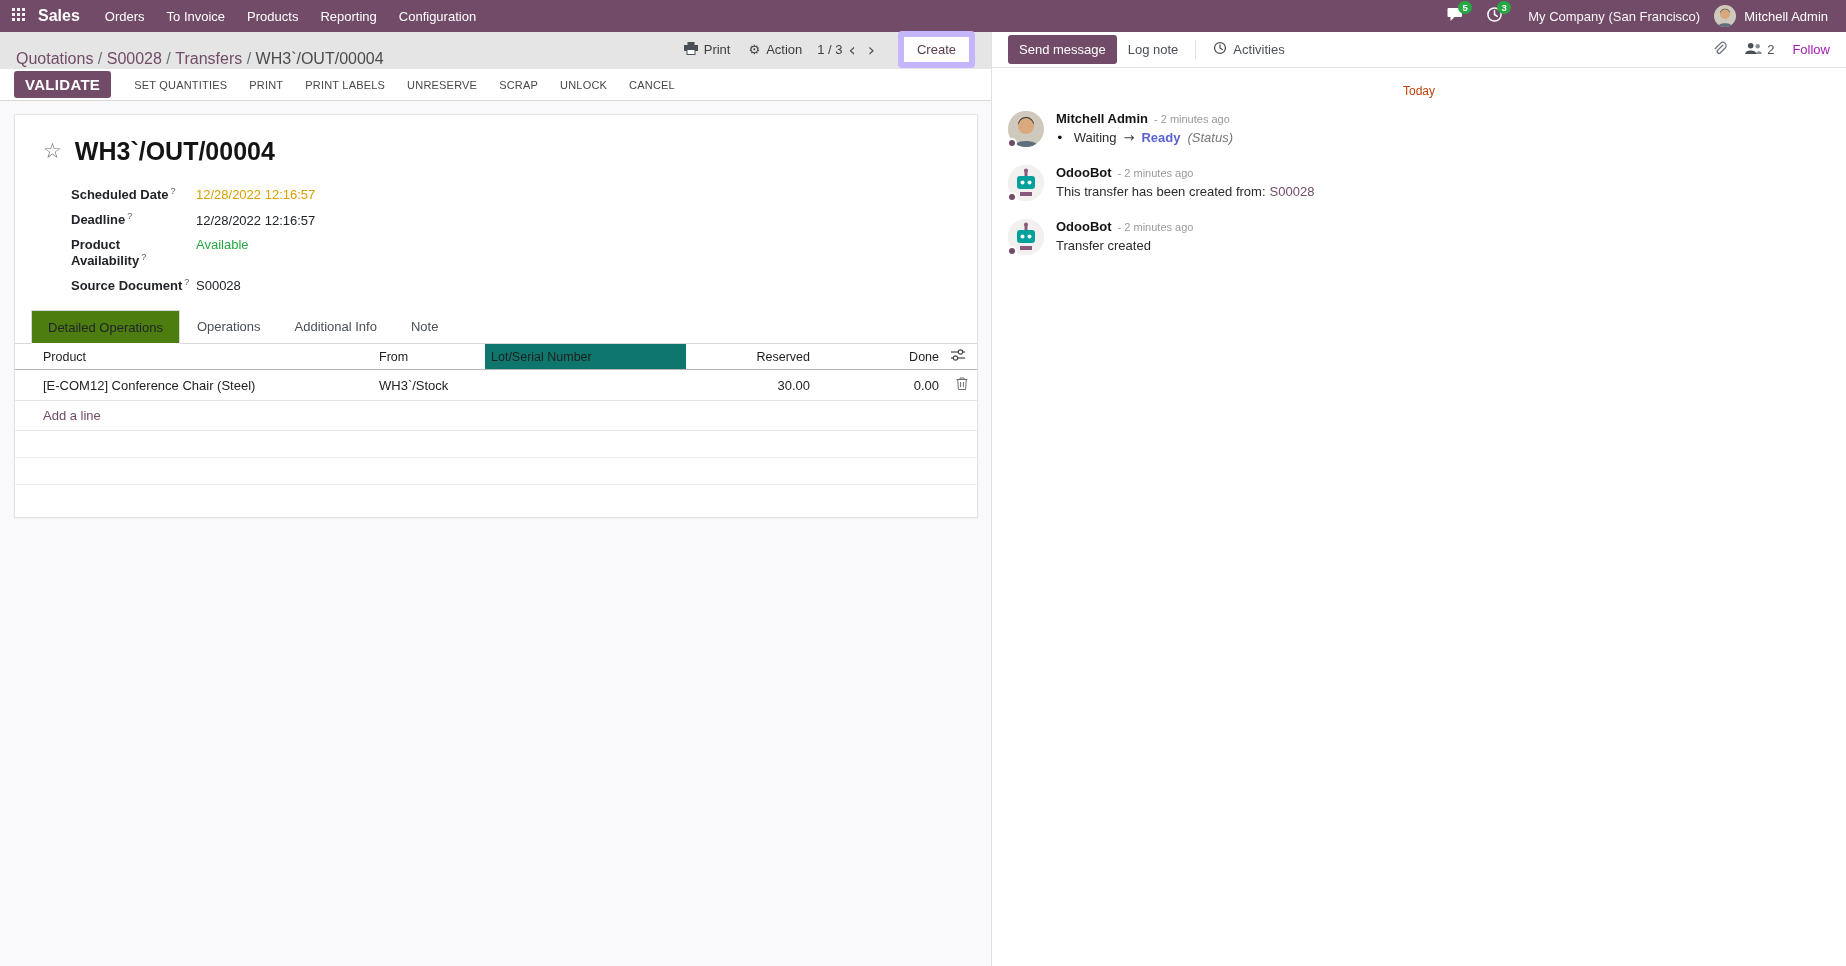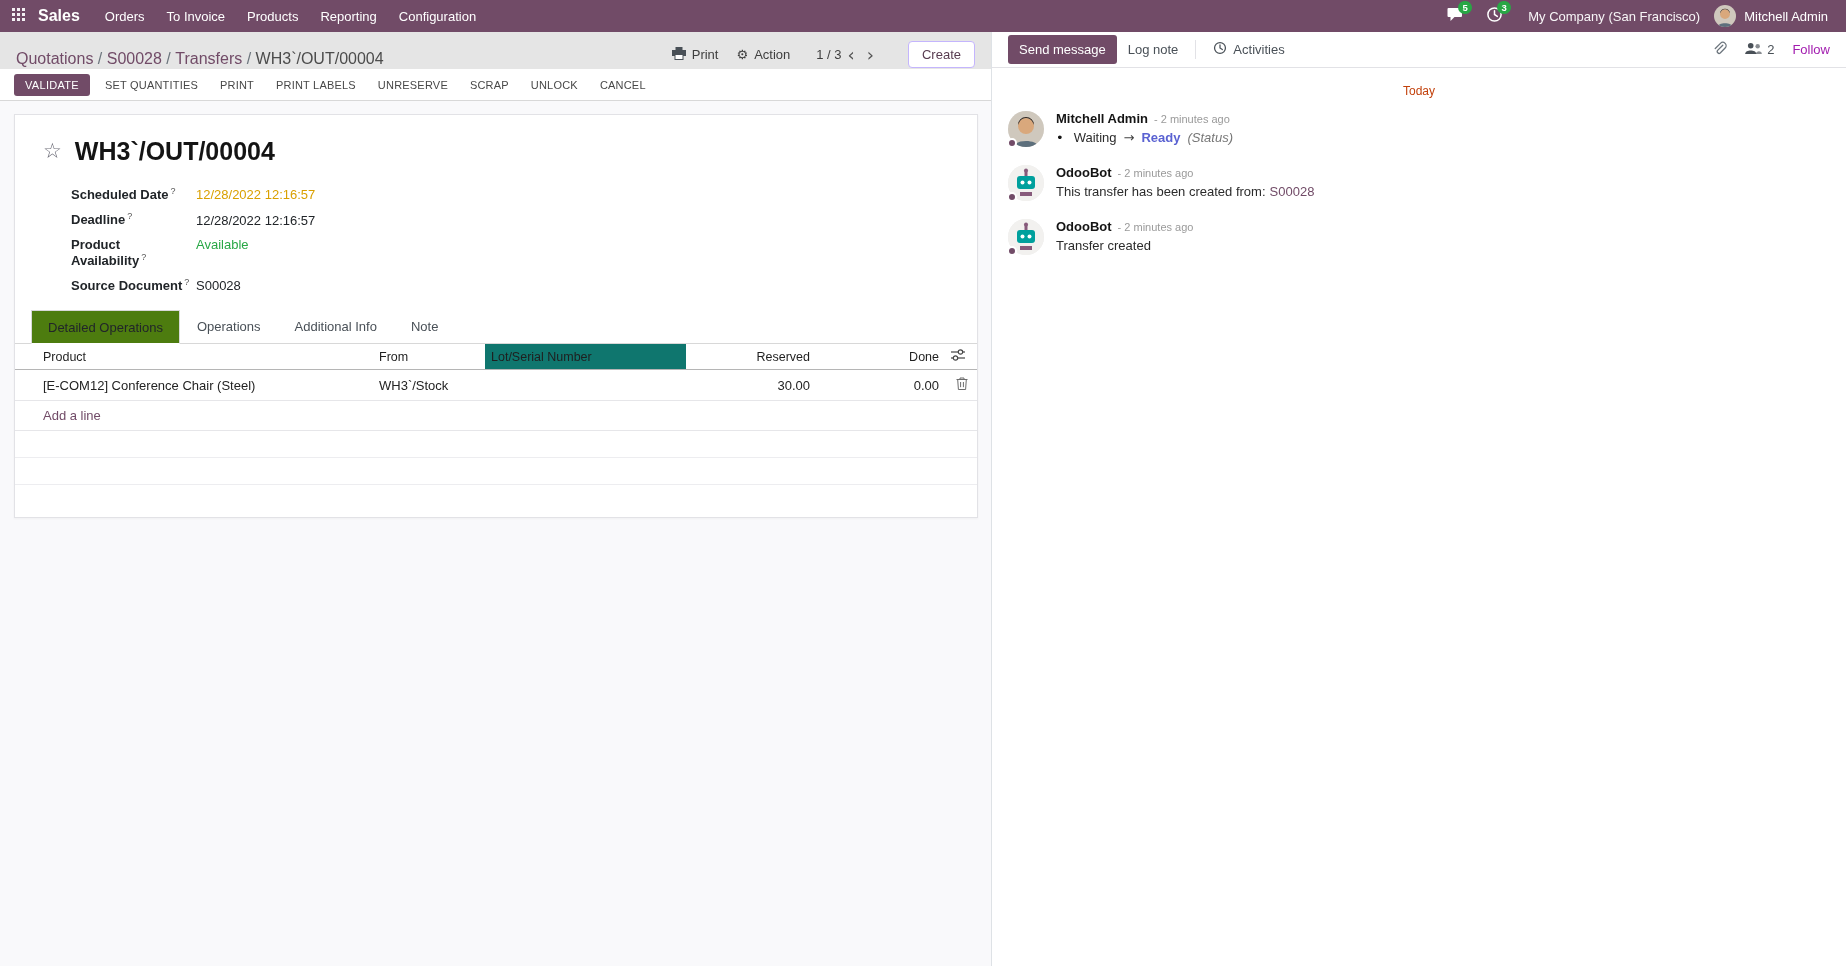--- a/index.html
+++ b/index.html
@@ -27,27 +27,27 @@
   .chatter{flex:1;background:#fff;display:flex;flex-direction:column}
 
   
   .control-panel{height:37px;display:flex;align-items:flex-end;padding:1px 16px;background:#e5e5e5}
   .breadcrumb{font-size:16px;display:flex;align-items:center;white-space:nowrap}
   .bc-link{color:#714B67;cursor:pointer}
   .bc-link::after{content:" / ";color:#6c757d;white-space:pre}
   .bc-current{color:#4c4c4c}
   .cp-right{margin-left:auto;display:flex;align-items:center;gap:2px}
   .cp-btn{display:flex;align-items:center;gap:6px;padding:4px 8px;color:#3e3e3e;font-size:13px}
-  .pager{display:flex;align-items:center;margin:0 16px;font-size:13px;color:#3e3e3e}
+  .pager{display:flex;align-items:center;margin:0 5px;font-size:13px;color:#3e3e3e}
   .pager-arrow{font-size:18px;line-height:1;padding:0 6px;color:#555;cursor:pointer}
-  .btn-create{border:1px solid #c4b5fd;color:#583c50;background:#fff;border-radius:4px;padding:5px 13px;font-size:13px;margin-left:10px}
+  .btn-create{border:6px solid #c4b5fd;color:#583c50;background:#fff;border-radius:4px;padding:5px 13px;font-size:13px;margin-left:10px}
 
   
   .statusbar{height:32px;border-bottom:1px solid #d8d8d8;display:flex;align-items:center;padding:0 14px;background:#fff}
-  .btn-validate{background:#714B67;color:#fff;font-size:11px;font-weight:400;letter-spacing:.3px;padding:5px 11px;border-radius:3px;margin-right:4px}
+  .btn-validate{background:#714B67;color:#fff;font-size:15px;font-weight:700;letter-spacing:.3px;padding:5px 11px;border-radius:3px;margin-right:12px}
   .sb-btn{font-size:11px;font-weight:500;color:#484848;letter-spacing:.2px;padding:5px 11px}
   .pipeline{margin-left:auto;display:flex;align-items:center;height:32px}
   .state{font-size:11px;font-weight:500;color:#8a8a8a;padding:0 13px;height:32px;display:flex;align-items:center;cursor:pointer}
   .state-chev{width:7px;height:7px;border-top:1px solid #c9c9c9;border-right:1px solid #c9c9c9;transform:rotate(45deg);margin:0 -2px;flex-shrink:0}
   .state.active{background:#554c57;color:#fff;font-weight:600;clip-path:polygon(0 0,calc(100% - 9px) 0,100% 50%,calc(100% - 9px) 100%,0 100%,9px 50%);padding:0 24px;height:30px;margin-left:4px}
 
   
   .content{flex:1;background:#f9f9fb;padding:13px 14px;overflow:hidden}
   .sheet{width:964px;height:404px;background:#fff;border:1px solid #e2e2e6;box-shadow:0 1px 2px rgba(0,0,0,.04);padding-top:22px;overflow:hidden}
   .title-row{display:flex;align-items:center;gap:13px;padding:0 28px;margin-bottom:20px}

